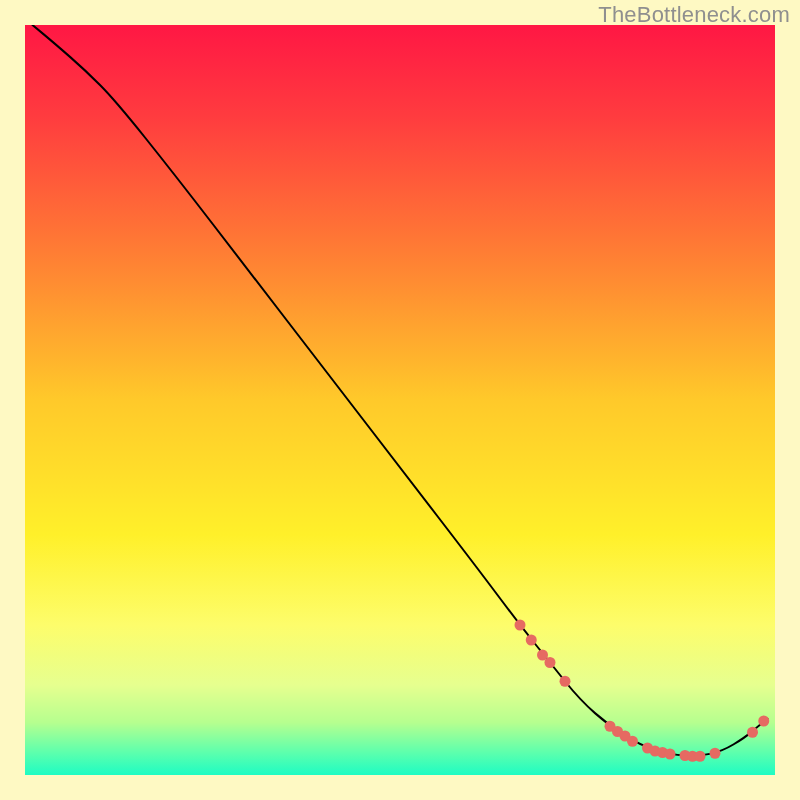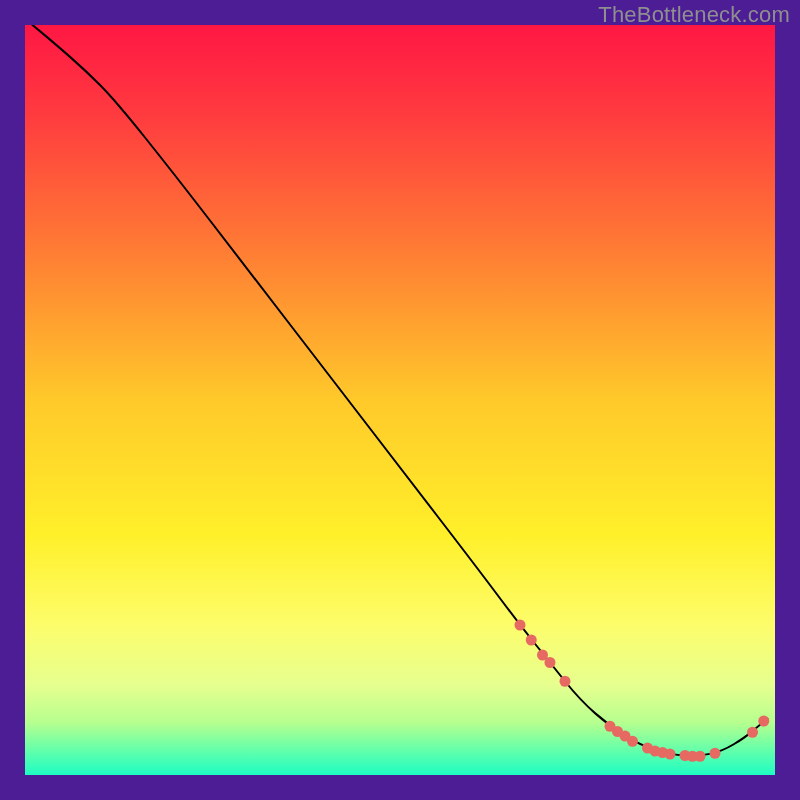--- a/index.html
+++ b/index.html
@@ -8,21 +8,21 @@
     width: 800px;
     height: 800px;
     background: #000;
     font-family: Arial, Helvetica, sans-serif;
     overflow: hidden;
   }
   .frame {
     position: relative;
     width: 800px;
     height: 800px;
-    background: #4c1d95;
+    background: #fef9c3;
   }
   .watermark {
     position: absolute;
     top: 2px;
     right: 10px;
     color: #8f8f8f;
     font-size: 22px;
     font-weight: 500;
     letter-spacing: 0.2px;
   }

